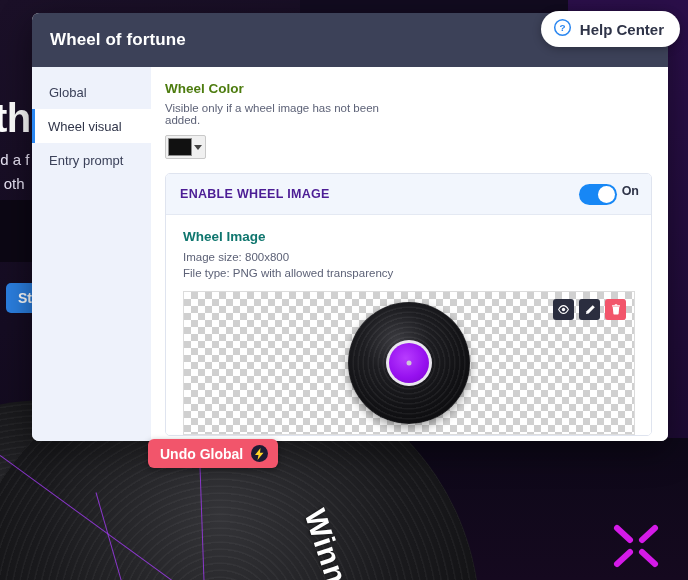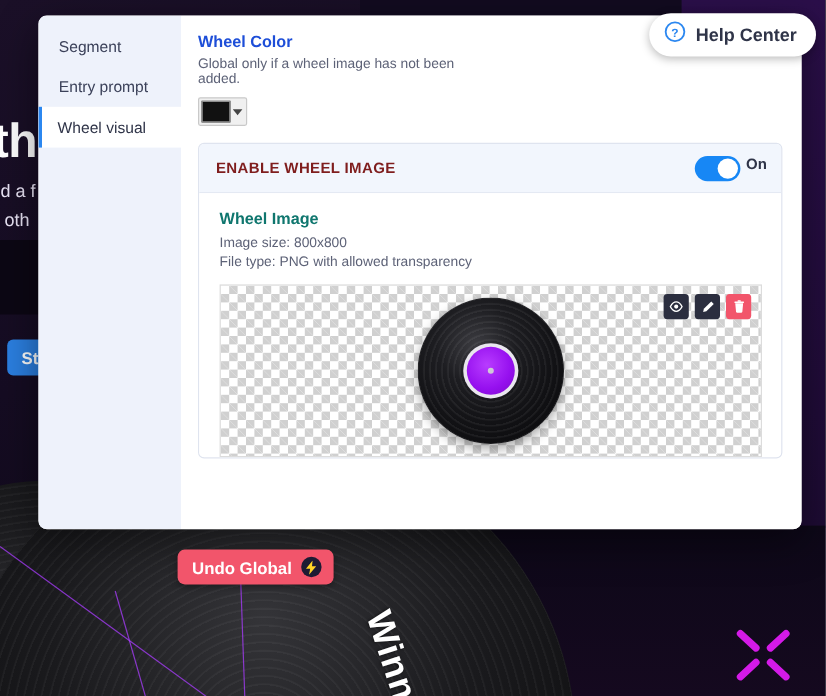--- a/index.html
+++ b/index.html
@@ -75,21 +75,21 @@
     color:#ffffff;font-size:30px;font-weight:600;letter-spacing:1px;
     transform:rotate(72deg);transform-origin:left top;white-space:nowrap;
     text-shadow:0 1px 3px rgba(0,0,0,0.6);
   }
   .bg-collapse-icon{
     position:absolute;left:605px;top:520px;width:62px;height:52px;
   }
 
   
   .undo-global{
-    position:absolute;left:148px;top:458px;height:29px;
+    position:absolute;left:148px;top:439px;height:29px;
     background:#f2556b;border-radius:6px;
     display:flex;align-items:center;gap:8px;
     padding:0 10px 0 12px;z-index:40;
     box-shadow:0 2px 6px rgba(0,0,0,0.35);
   }
   .undo-global .label{color:#ffffff;font-size:14px;font-weight:600;white-space:nowrap;}
   .bolt-badge{
     width:17px;height:17px;border-radius:50%;background:#1d1b33;
     display:flex;align-items:center;justify-content:center;flex:0 0 auto;
   }
@@ -124,21 +124,21 @@
   }
   .side-item.active{
     background:#ffffff;border-left:3px solid #2b87f0;color:#2f3448;padding-left:13px;
   }
 
   
   .main{flex:1 1 auto;background:#ffffff;padding:14px 16px 0 14px;box-sizing:border-box;overflow:hidden;}
   .row-top{display:flex;gap:0;}
   .col-wheelcolor{width:243px;flex:0 0 auto;}
   .col-rotate{flex:1 1 auto;}
-  .fld-title{font-size:13.5px;font-weight:bold;color:#1d4ed8;margin:0 0 6px 0;}
+  .fld-title{font-size:13.5px;font-weight:bold;color:#4d7c0f;margin:0 0 6px 0;}
   .fld-help{font-size:11.5px;color:#5d6277;margin:0 0 9px 0;}
   .color-picker{
     width:41px;height:24px;border:1px solid #c9c9c9;background:#f0f0f0;border-radius:2px;
     display:flex;align-items:center;padding:2px;box-sizing:border-box;gap:2px;
   }
   .color-swatch{width:24px;height:18px;background:#111111;border:1px solid #8d8d8d;box-sizing:border-box;}
   .caret{width:0;height:0;border-left:4px solid transparent;border-right:4px solid transparent;border-top:5px solid #444;}
   .check-row{display:flex;align-items:center;gap:9px;margin-top:2px;}
   .checkbox{
     width:19px;height:19px;border:1px solid #c4c8d4;border-radius:3px;background:#fff;box-sizing:border-box;
@@ -148,21 +148,21 @@
   
   .enable-card{
     margin-top:14px;border:1px solid #dfe4ef;border-radius:5px;overflow:hidden;
     display:flex;flex-direction:column;
   }
   .enable-head{
     height:41px;flex:0 0 auto;background:#f2f6fd;
     display:flex;align-items:center;padding:0 12px 0 14px;box-sizing:border-box;
     border-bottom:1px solid #e4e9f3;
   }
-  .enable-label{font-size:12.5px;font-weight:bold;color:#7f1d1d;letter-spacing:0.3px;flex:1 1 auto;}
+  .enable-label{font-size:12.5px;font-weight:bold;color:#4c1d95;letter-spacing:0.3px;flex:1 1 auto;}
   .toggle-wrap{display:flex;align-items:flex-start;gap:5px;}
   .toggle{
     width:38px;height:21px;border-radius:11px;background:#1787f5;position:relative;
   }
   .toggle .knob{
     position:absolute;right:2px;top:2px;width:17px;height:17px;border-radius:50%;background:#fff;
   }
   .toggle-text{font-size:12.5px;font-weight:bold;color:#2f3448;}
 
   .enable-body{flex:1 1 auto;background:#ffffff;padding:14px 16px 0 17px;box-sizing:border-box;}
@@ -263,42 +263,53 @@
   <span class="label">Undo Global</span>
   <span class="bolt-badge">
     <svg width="11" height="12" viewBox="0 0 11 12" aria-hidden="true">
       <polygon points="6.5,0 1,7 4.5,7 3.5,12 9.5,4.8 6,4.8" fill="#ffd426"></polygon>
     </svg>
   </span>
 </div>
 
 <div id="modal">
 
+  <div class="modal-header">
+    <div class="modal-title">Wheel of fortune</div>
+    <div class="modal-close">
+      <svg width="16" height="16" viewBox="0 0 16 16" aria-hidden="true">
+        <g stroke="#ffffff" stroke-width="1.8" stroke-linecap="round">
+          <line x1="3" y1="3" x2="13" y2="13"></line>
+          <line x1="13" y1="3" x2="3" y2="13"></line>
+        </g>
+      </svg>
+    </div>
+  </div>
 
   <div class="modal-body">
 
     <div class="side">
       <div class="side-item">
-        <span>Segment</span>
+        <span>Global</span>
+      </div>
+      <div class="side-item active">
+        <span>Wheel visual</span>
       </div>
       <div class="side-item">
         <span>Entry prompt</span>
       </div>
-      <div class="side-item active">
-        <span>Wheel visual</span>
-      </div>
     </div>
 
     <div class="main">
 
       <div class="row-top">
 
         <div class="col-wheelcolor">
           <div class="fld-title">Wheel Color</div>
-          <div class="fld-help">Global only if a wheel image has not been added.</div>
+          <div class="fld-help">Visible only if a wheel image has not been added.</div>
           <div class="color-picker">
             <span class="color-swatch"></span>
             <span class="caret"></span>
           </div>
         </div>
 
         <div class="col-rotate">
         </div>
 
       </div>

